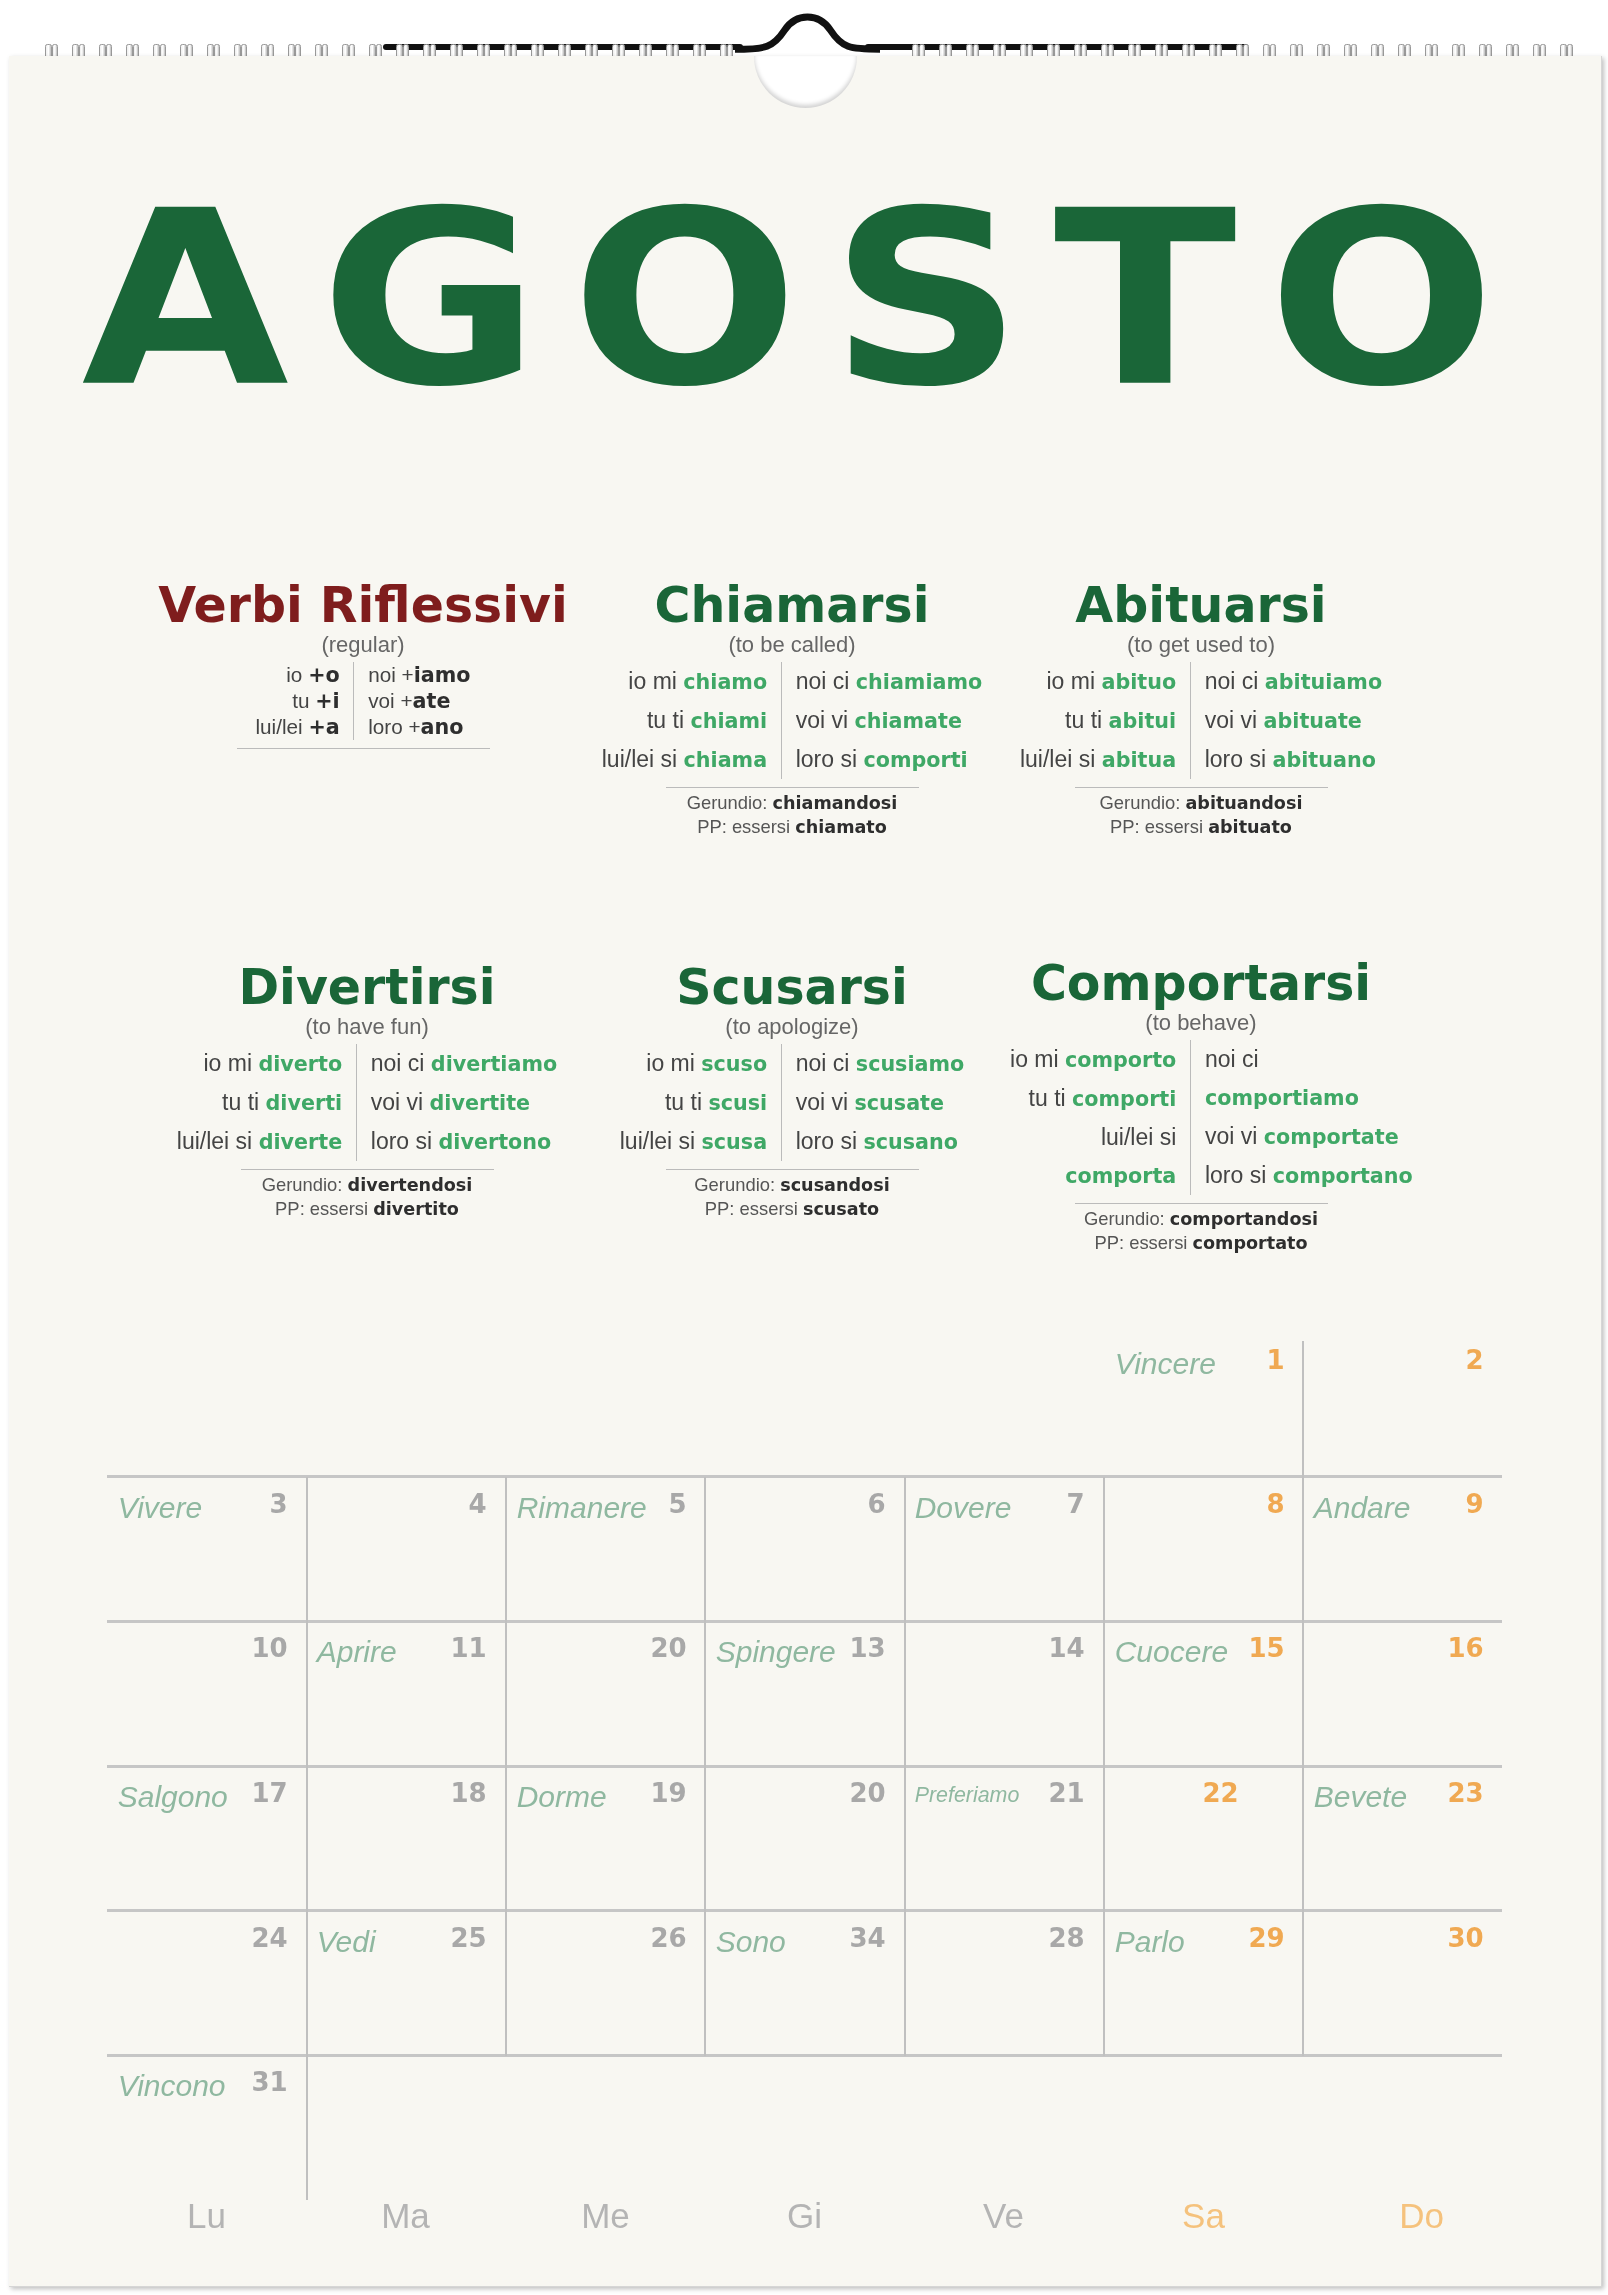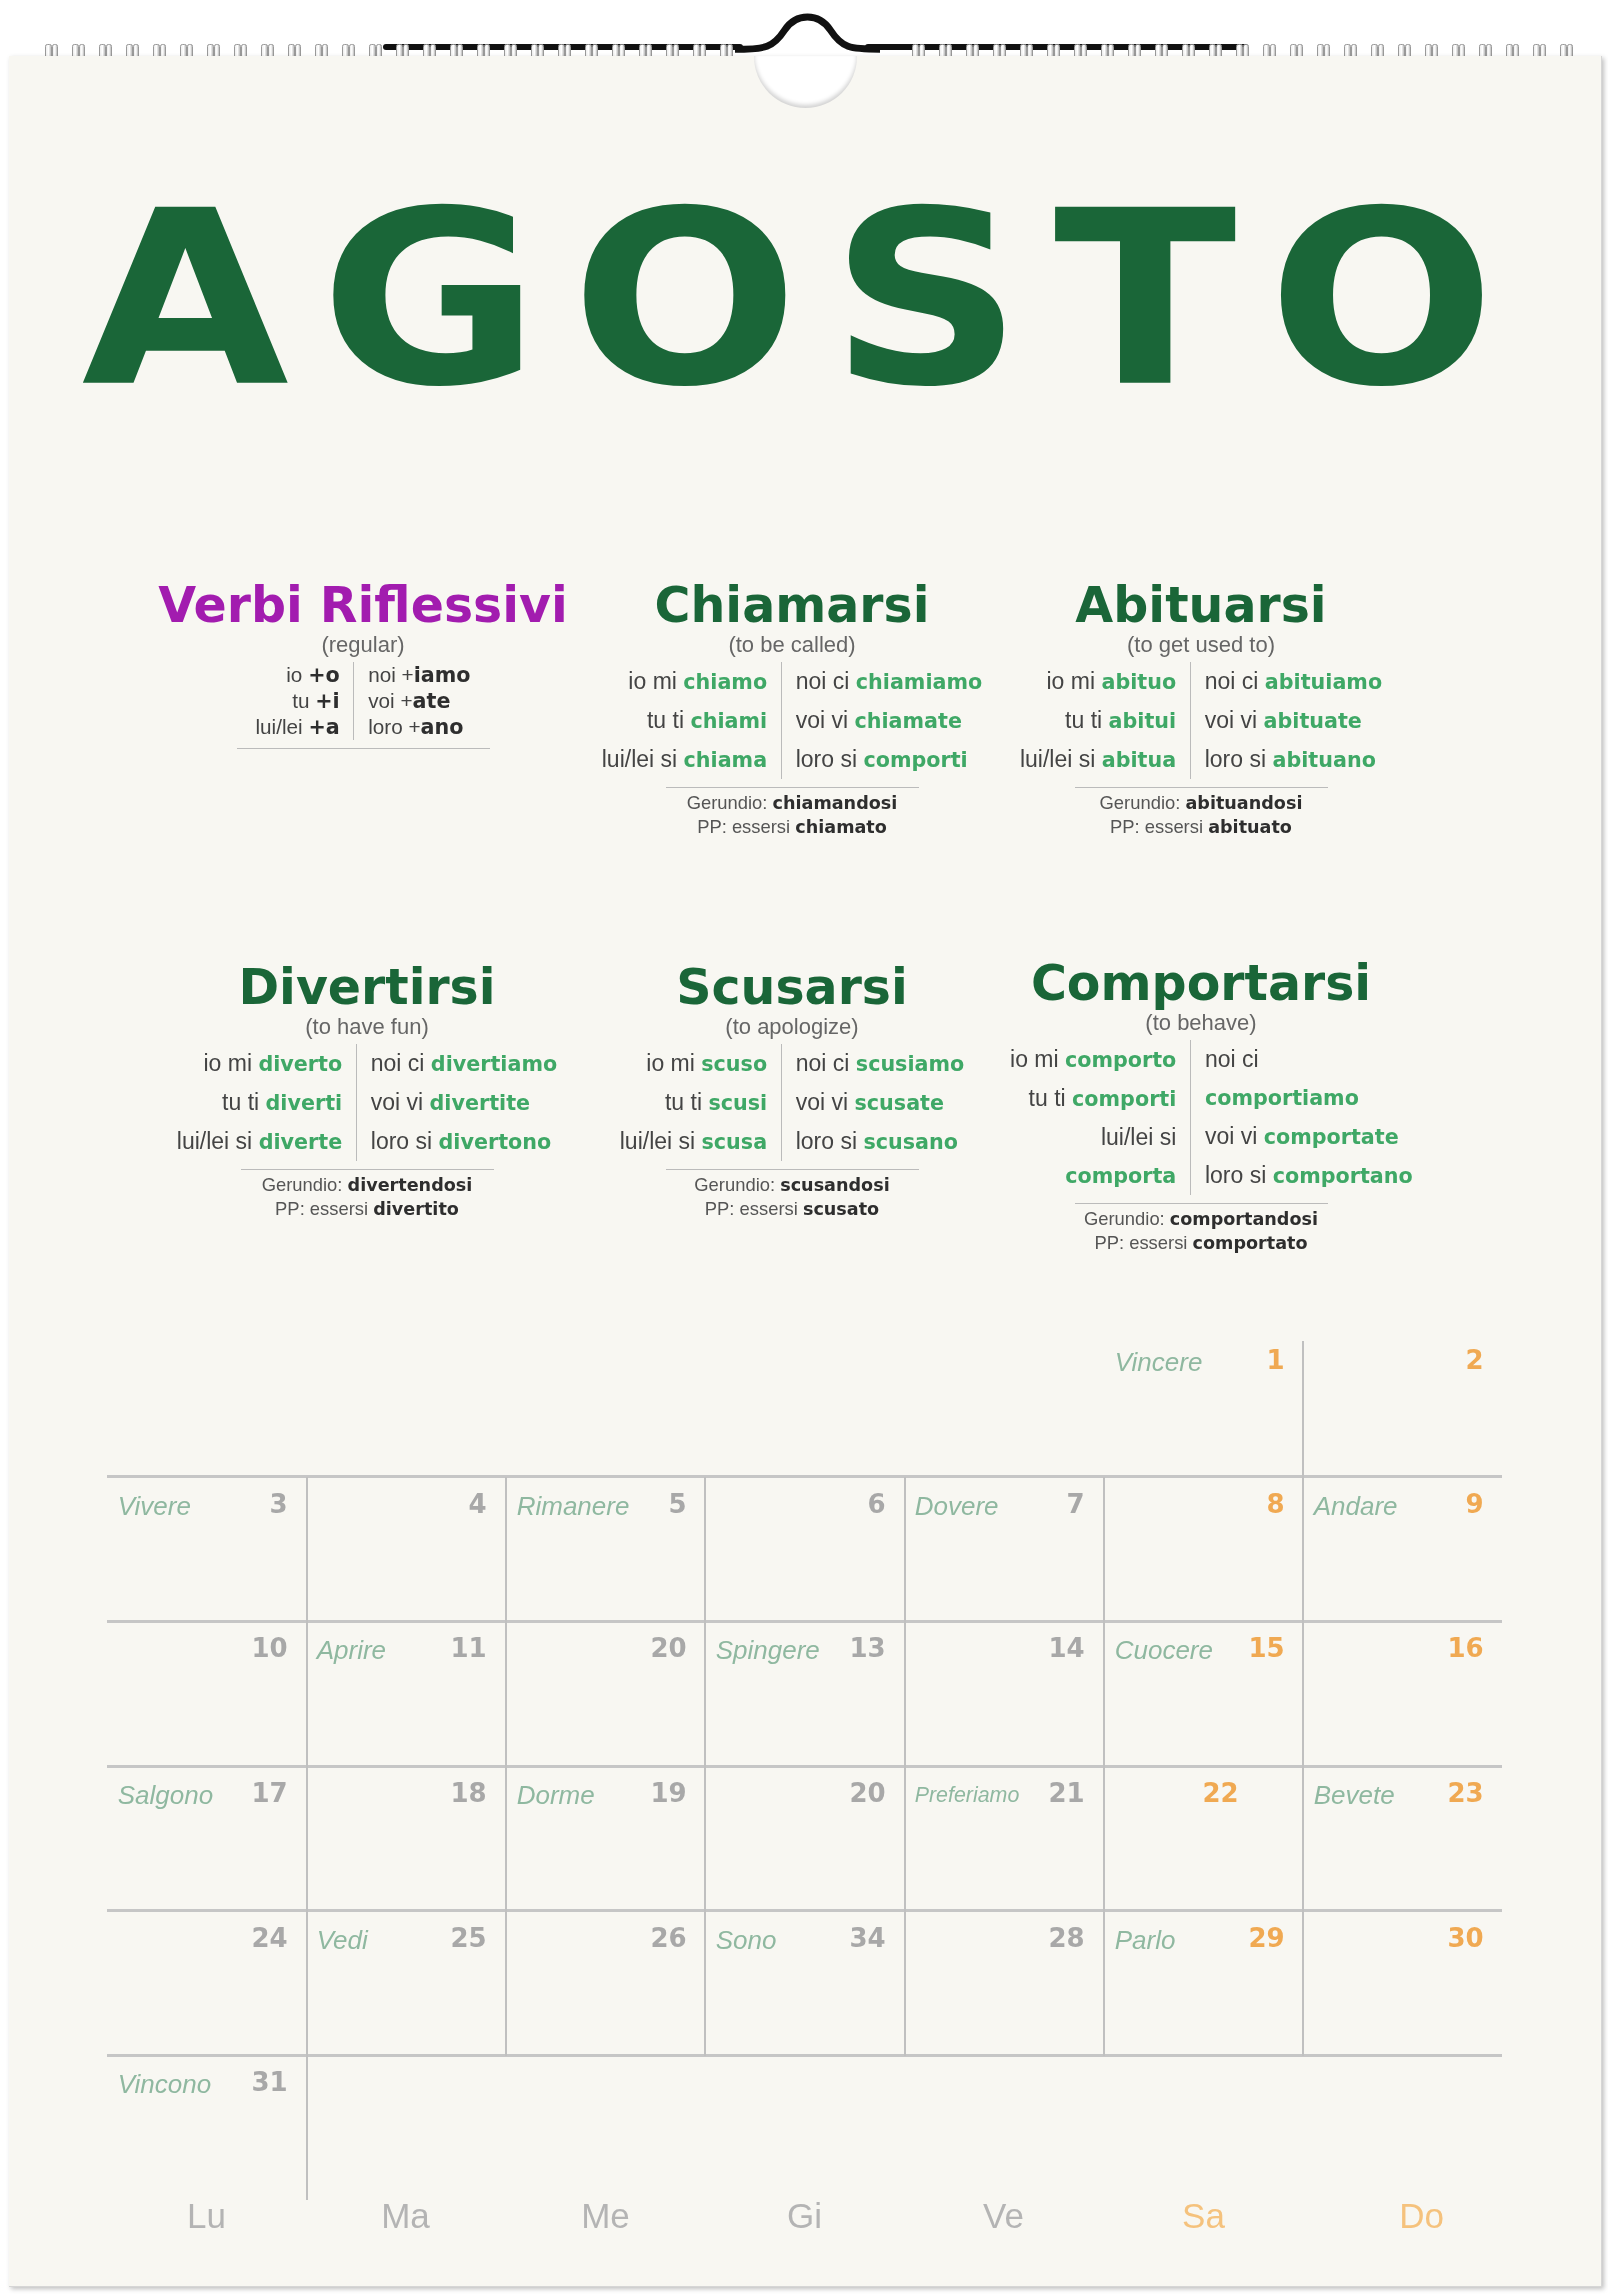--- a/index.html
+++ b/index.html
@@ -11,36 +11,36 @@
   .ring .loop { position:absolute; left:5.4px; top:0; width:4.6px; height:20px; border:1.5px solid #999; border-radius:2.3px; background:linear-gradient(90deg,#eee,#fff,#bbb); }
   .ring .loop.b { left:11.5px; }
   .ring .hole { position:absolute; left:3.8px; top:17px; width:15.3px; height:14.5px; background:#0c0c0c; }
   .hanger-cut { position:absolute; left:754px; top:56px; width:103px; height:52px; background:#fff; border-radius:0 0 54px 54px; box-shadow: inset 0 -3.1px 4.6px rgba(0,0,0,0.18); }
   .hanger { position:absolute; left:735px; top:10.7px; width:145px; height:46px; }
 
   .title { position:absolute; left:0; width:1608px; top:165px; text-align:center; font-family:"DejaVu Sans", sans-serif; font-weight:bold; font-size:268px; line-height:268px; color:#1a6638; letter-spacing:31px; transform:scaleY(0.9); }
 
   .verb-block { position:absolute; width:428px; text-align:center; }
   .verb-title { font-family:"DejaVu Sans", sans-serif; font-weight:bold; font-size:49px; line-height:55px; color:#1a6638; }
-  .verb-title.dark { color:#a21caf; }
+  .verb-title.dark { color:#7f1d1d; }
   .verb-sub { font-family:"Liberation Sans", sans-serif; font-size:22px; line-height:24.5px; color:#666; }
   .conj { display:flex; justify-content:center; margin-top:4.6px; }
   .conj .col { font-family:"Liberation Sans", sans-serif; font-size:23px; line-height:38px; color:#444; }
   .conj .left { text-align:right; padding-right:13.8px; border-right:1.5px solid #bbb; }
   .conj .right { text-align:left; padding-left:13.8px; }
   .conj b { color:#3fa866; font-family:"DejaVu Sans", sans-serif; font-size:20.7px; }
   .conj.reg b { color:#2e2e2e; }
   .conj.reg .col { font-size:20.7px; line-height:26px; }
   .rule { width:253px; height:1.5px; background:#bbb; margin:7.7px auto 3.1px; }
   .foot { font-family:"Liberation Sans", sans-serif; font-size:18.4px; line-height:23px; color:#555; }
   .foot b { color:#2e2e2e; font-family:"DejaVu Sans", sans-serif; font-size:17.6px; }
 
   .grid { position:absolute; left:107px; top:1333px; width:1395px; }
   .cell { position:absolute; width:199px; height:145px; box-sizing:border-box; }
-  .cell .verb { position:absolute; left:10.7px; top:13.8px; font-family:"Liberation Sans", sans-serif; font-style:italic; font-size:26px; color:#8fb8a0; white-space:nowrap; }
+  .cell .verb { position:absolute; left:10.7px; top:13.8px; font-family:"Liberation Sans", sans-serif; font-style:italic; font-size:30px; color:#8fb8a0; white-space:nowrap; }
   .cell .verb.small { font-size:21.4px; top:17px; }
   .cell .num { position:absolute; right:18.4px; top:12.2px; font-family:"DejaVu Sans", sans-serif; font-weight:bold; font-size:26px; color:#a8a8a8; }
   .cell .num.we { color:#f0a952; }
   .hline { position:absolute; height:3.1px; background:#c6c6c6; }
   .vline { position:absolute; width:2.3px; background:#c0c0c0; }
 
   .weekdays { position:absolute; top:2196px; left:107px; width:1395px; height:46px; }
   .wd { position:absolute; width:199px; text-align:center; font-family:"Liberation Sans", sans-serif; font-size:35px; color:#b4b4b4; }
   .wd.we { color:#f5c27d; }
 </style>

